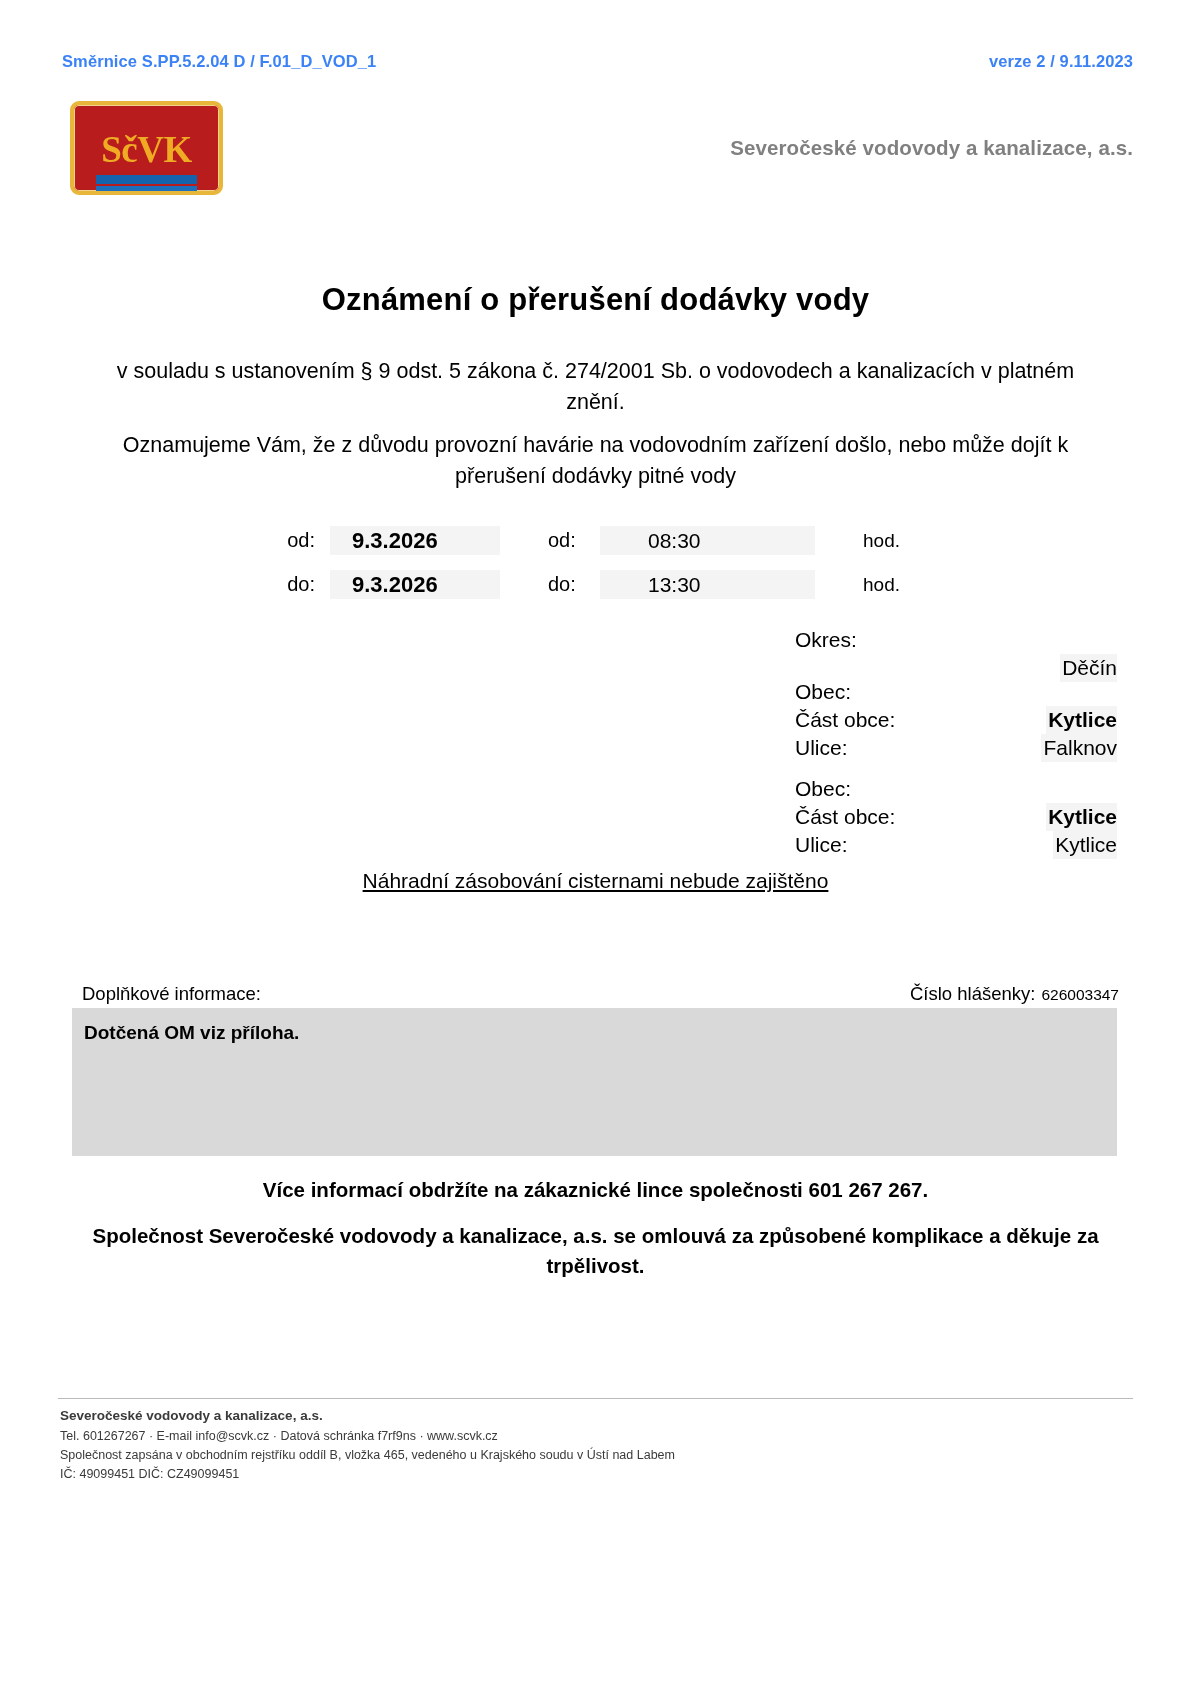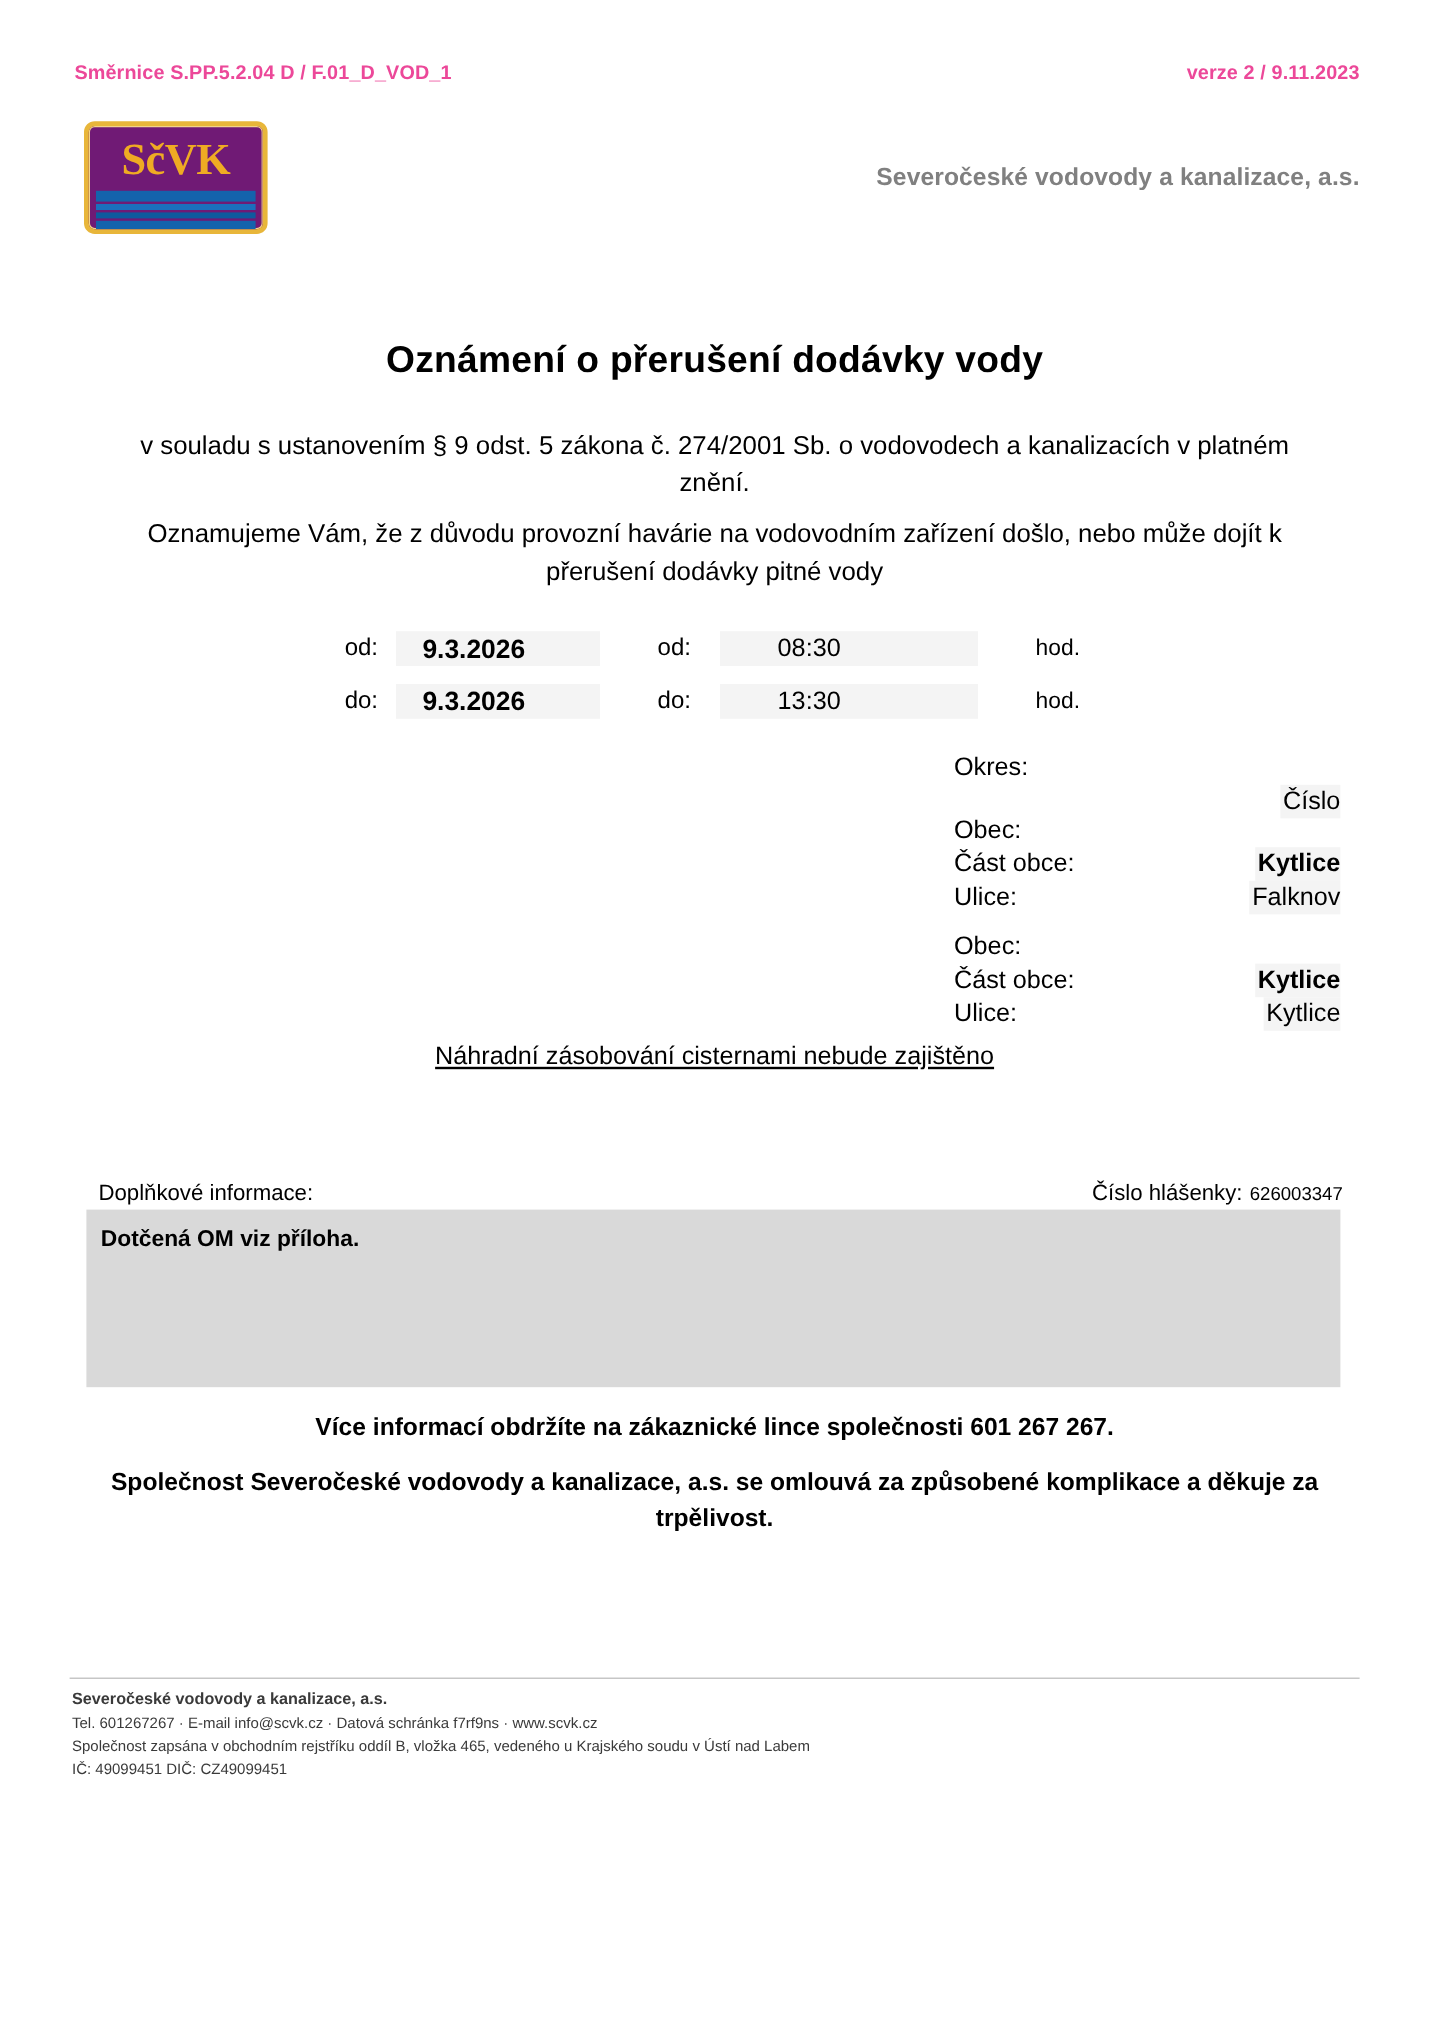--- a/index.html
+++ b/index.html
@@ -26,45 +26,45 @@
   .doc-header {
     position: absolute;
     top: 52px;
     left: 62px;
     right: 58px;
     display: flex;
     justify-content: space-between;
     align-items: baseline;
     font-size: 16.5px;
     font-weight: bold;
-    color: #ec4899;
+    color: #3b82f6;
     letter-spacing: .1px;
   }
 
   
   .logo-wrap {
     position: absolute;
     top: 101px;
     left: 70px;
     width: 153px;
     height: 94px;
   }
   .logo-box {
     width: 100%;
     height: 100%;
     box-sizing: border-box;
     border: 4px solid #e8b63a;
     border-radius: 9px;
-    background: #701a75;
+    background: #b91c1c;
     box-shadow: 0 0 0 1px #f2d488 inset;
     display: flex;
     flex-direction: column;
     justify-content: flex-start;
     overflow: hidden;
-    padding: 0;
+    padding: 16px;
   }
   .logo-text {
     flex: 0 0 52px;
     display: flex;
     align-items: center;
     justify-content: center;
     font-family: "Liberation Serif", serif;
     font-weight: bold;
     font-size: 37px;
     color: #efab23;
@@ -320,21 +320,21 @@
       <div class="dt-val-a">9.3.2026</div>
       <div class="dt-lbl-b">do:</div>
       <div class="dt-val-b">13:30</div>
       <div class="dt-unit">hod.</div>
     </div>
   </div>
 
   <div class="addr" style="top:626px;">
     <div class="addr-row">
       <div class="addr-lbl">Okres:</div>
-      <div class="addr-val">Číslo</div>
+      <div class="addr-val">Děčín</div>
     </div>
   </div>
 
   <div class="addr" style="top:678px;">
     <div class="addr-row">
       <div class="addr-lbl">Obec:</div>
       <div class="addr-val bold">Kytlice</div>
     </div>
     <div class="addr-row">
       <div class="addr-lbl">Část obce:</div>

